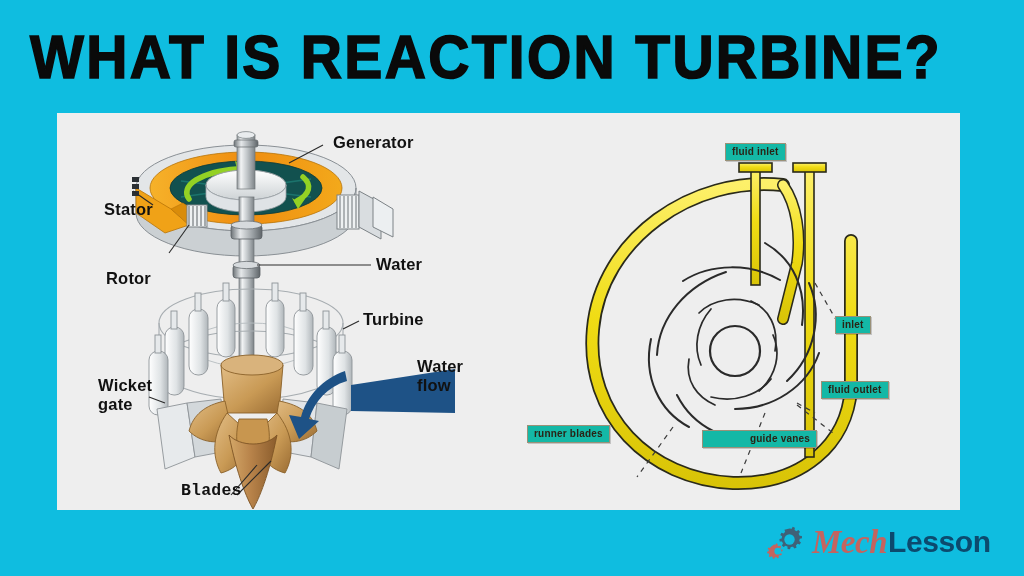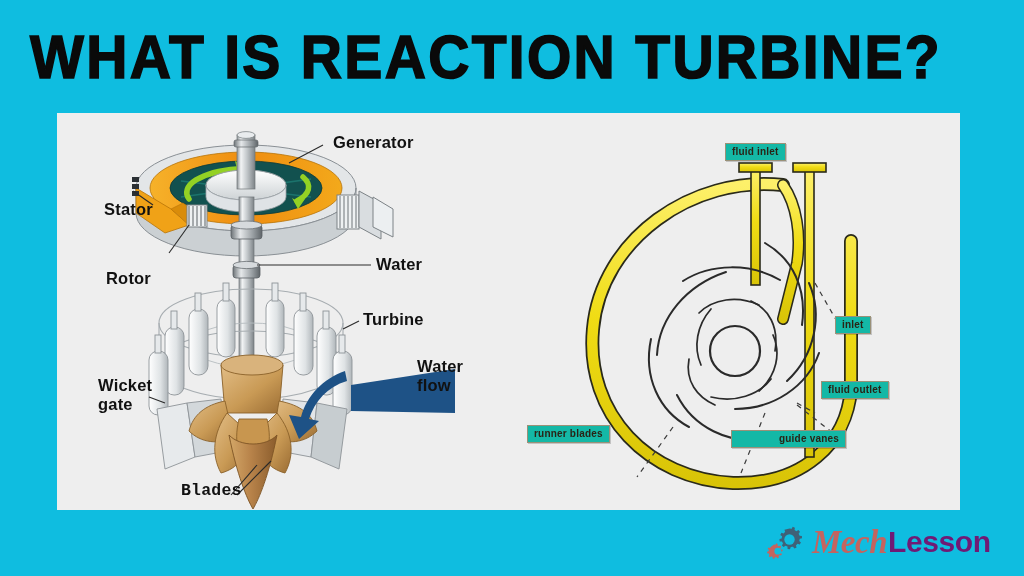--- a/index.html
+++ b/index.html
@@ -100,21 +100,21 @@
     font-size: 33px;
     color: #c4645f;
     letter-spacing: -0.5px;
     line-height: 1;
     text-align: right;
   }
   .logo-lesson {
     font-family: "Liberation Sans", sans-serif;
     font-weight: 700;
     font-size: 30px;
-    color: #701a75;
+    color: #0c4a6e;
     letter-spacing: -0.4px;
     line-height: 1;
     margin-left: 1px;
   }
 </style>
 </head>
 <body>
 
 <div id="slide">
 
@@ -376,21 +376,21 @@
           <path d="M176 314 L140 364"></path>
           <path d="M268 300 L244 360"></path>
           <path d="M300 290 L318 300"></path>
         </g>
       </svg>
 
       <div class="callout" style="left:228px; top:30px;">fluid inlet</div>
       <div class="callout" style="left:338px; top:203px;">inlet</div>
       <div class="callout" style="left:324px; top:268px;">fluid outlet</div>
       <div class="callout" style="left:30px; top:312px;">runner blades</div>
-      <div class="callout" style="left:234px; top:317px;padding-left:47px;">guide vanes</div>
+      <div class="callout" style="left:205px; top:317px;padding-left:47px;">guide vanes</div>
     </div>
 
   </div>
 
   <div id="logo">
     <svg id="logo-gears" viewBox="0 0 46 40">
       <g fill="#3f6177">
         <path d="M23.5 6.5 l2.2 .35 .95 -2.1 2.25 .95 -.35 2.25 1.85 1.3 1.95 -1.2 1.6 1.75 -1.3 1.9 .95 2.05 2.3 .2 .1 2.35 -2.25 .5 -.55 2.2 1.75 1.5 -1.25 2 -2.2 -.75 -1.55 1.65 .65 2.2 -2.15 1 -1.45 -1.8 -2.2 .3 -.85 2.15 -2.35 -.35 -.15 -2.3 -2 -.95 -1.85 1.35 -1.7 -1.6 1.1 -2 -1.05 -1.95 -2.25 -.05 -.25 -2.3 2.2 -.6 .45 -2.2 -1.8 -1.4 1.15 -2.05 2.2 .65 1.5 -1.7 -.75 -2.15 z"></path>
         <circle cx="23.5" cy="17.5" r="5.2" fill="#0fbde0"></circle>
       </g>

